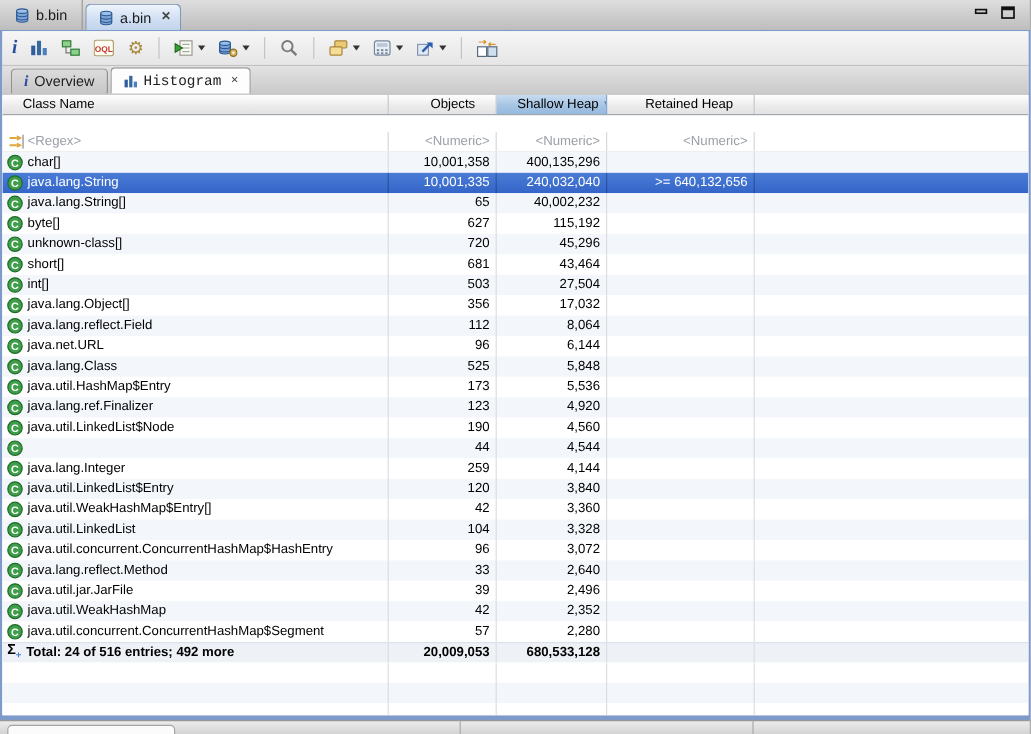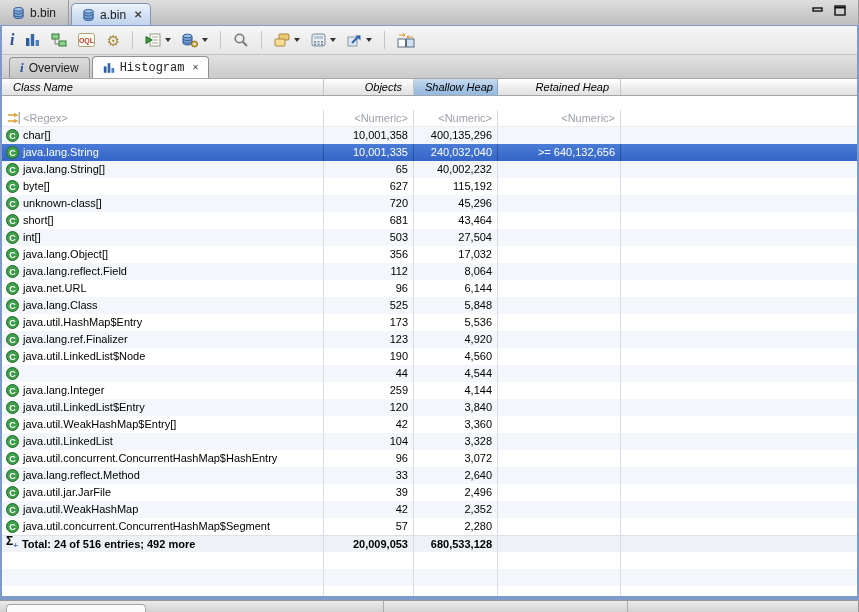--- a/index.html
+++ b/index.html
@@ -41,25 +41,25 @@
   .ptab { height:21px; display:flex; align-items:center; gap:5px; padding:0 10px;
     font-size:12px; color:#222; border:1px solid #909090; border-bottom:none;
     border-radius:4px 4px 0 0; background:linear-gradient(#dcdcdc,#c6c6c6); margin-right:2px; }
   .ptab.active { background:#fdfdfd; height:22px;font-family:Liberation Mono, monospace; }
 
   
   .table { position:absolute; top:53px; bottom:0; left:0; right:0; background:#fff;
     display:flex; flex-direction:column; overflow:hidden; font-size:11px; }
   .thead { display:flex; height:17px; line-height:16px;
     background:linear-gradient(#ffffff,#ebebeb 60%,#e2e2e2); border-bottom:1px solid #9fa6ad; color:#000; }
-  .th { border-right:1px solid #c6c9cc; padding:0 11px; white-space:nowrap; overflow:hidden;font-style:italic; }
+  .th { border-right:1px solid #c6c9cc; padding:0 17px; white-space:nowrap; overflow:hidden; }
   .th.sorted { background:linear-gradient(#c9dcf0,#a6c5e4 55%,#95b9de); border-right:1px solid #86a8cc;
     display:flex; align-items:center; justify-content:space-between; }
   .sortarrow { font-size:8px; color:#577fae; margin-left:3px; }
-  .c-name { width:322px; } .c-objects { width:90px; } .c-shallow { width:84px; }
+  .c-name { width:322px; } .c-objects { width:90px; } .c-shallow { width:92px; }
   .c-retained { width:123px; } .c-rest { flex:1; border-right:none !important; }
   .num { text-align:right; }
 
   .frow { display:flex; height:17px; line-height:16px; color:#9aa0a8; border-bottom:1px solid #ececec;margin-top:14px; }
   .fcell { border-right:1px solid #d8d8d8; padding:0 5px; display:flex; align-items:center; gap:3px;
     white-space:nowrap; overflow:hidden; }
   .fcell.num { justify-content:flex-end; }
 
   .tbody { }
   .trow { display:flex; height:17px; line-height:17px; background:#fff; }

